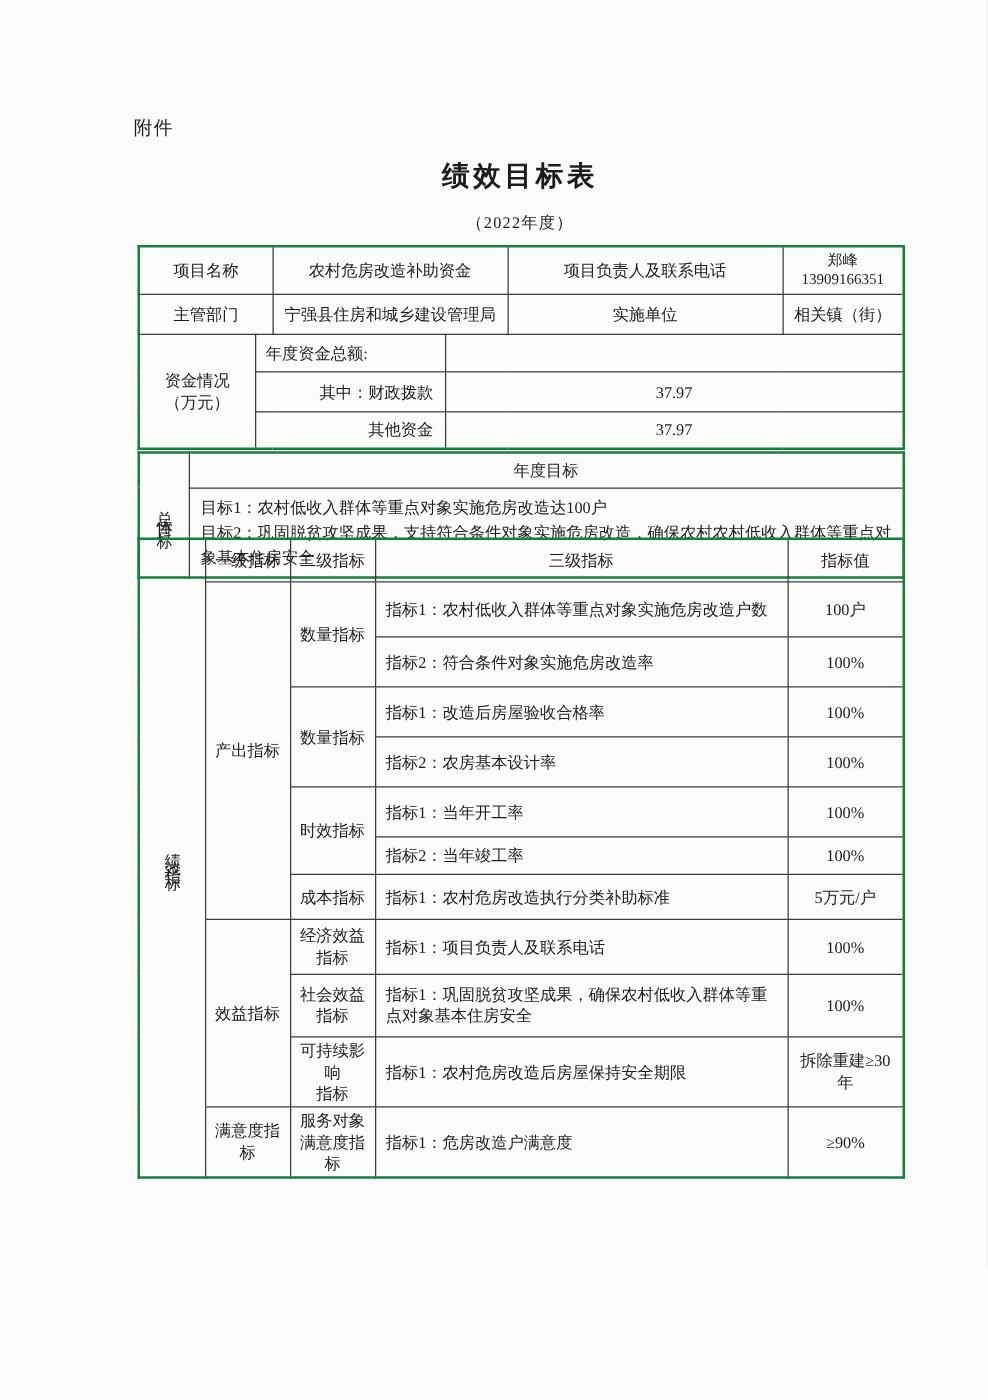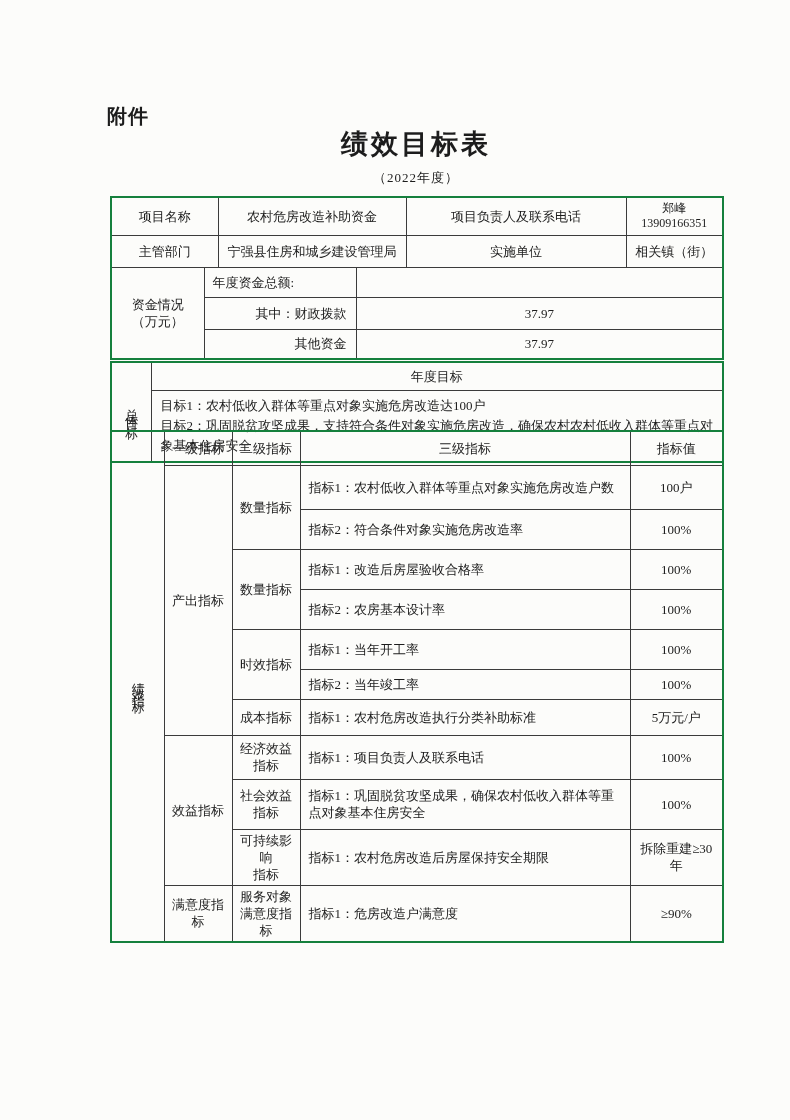--- a/index.html
+++ b/index.html
@@ -5,26 +5,26 @@
   html,body{margin:0;padding:0;background:#e8e8e8;}
   .page{
     position:relative;
     width:790px;height:1120px;
     background:#fcfcfa;
     font-family:"Liberation Serif","DejaVu Serif",serif;
     color:#1c1c1c;
     overflow:hidden;
   }
   .attachment{
-    position:absolute;left:107px;top:103px;
-    font-size:20px;font-weight:700;letter-spacing:1px;
+    position:absolute;left:107px;top:93px;
+    font-size:15px;font-weight:400;letter-spacing:1px;
   }
   .doc-title{
     position:absolute;left:110px;top:126px;width:612px;
-    text-align:center;font-size:27px;font-weight:bold;letter-spacing:3px;
+    text-align:center;font-size:22px;font-weight:bold;letter-spacing:3px;
   }
   .doc-subtitle{
     position:absolute;left:110px;top:169px;width:612px;
     text-align:center;font-size:13px;letter-spacing:1px;
   }
   table{
     position:absolute;left:110px;
     border-collapse:collapse;table-layout:fixed;
     font-size:13px;color:#1c1c1c;
   }

